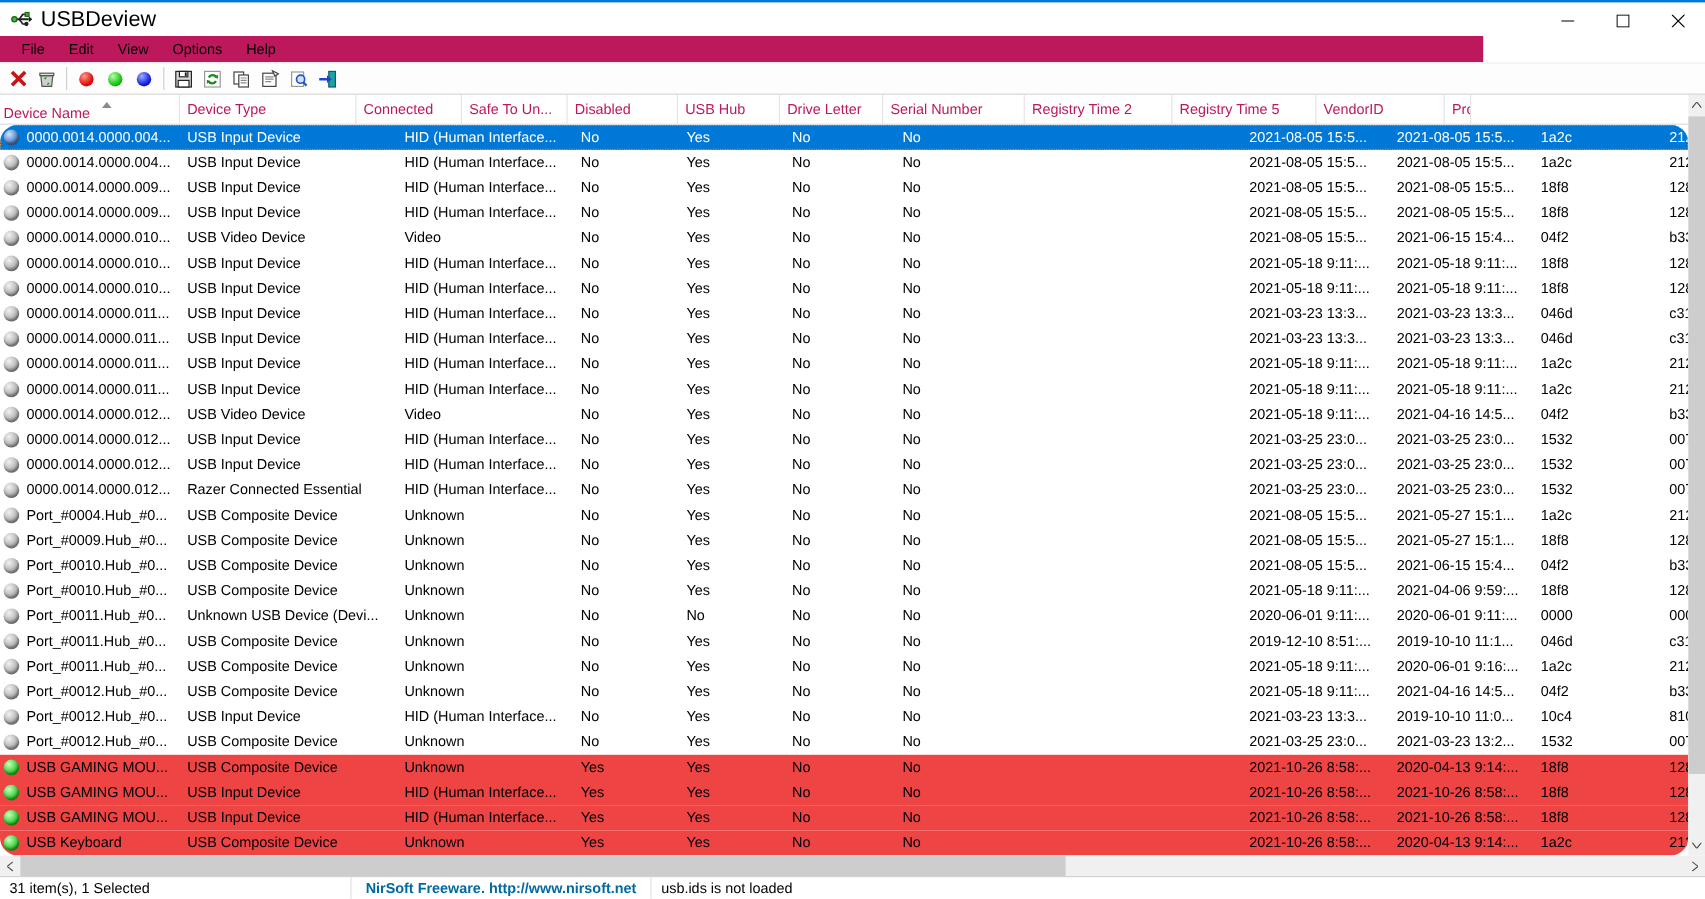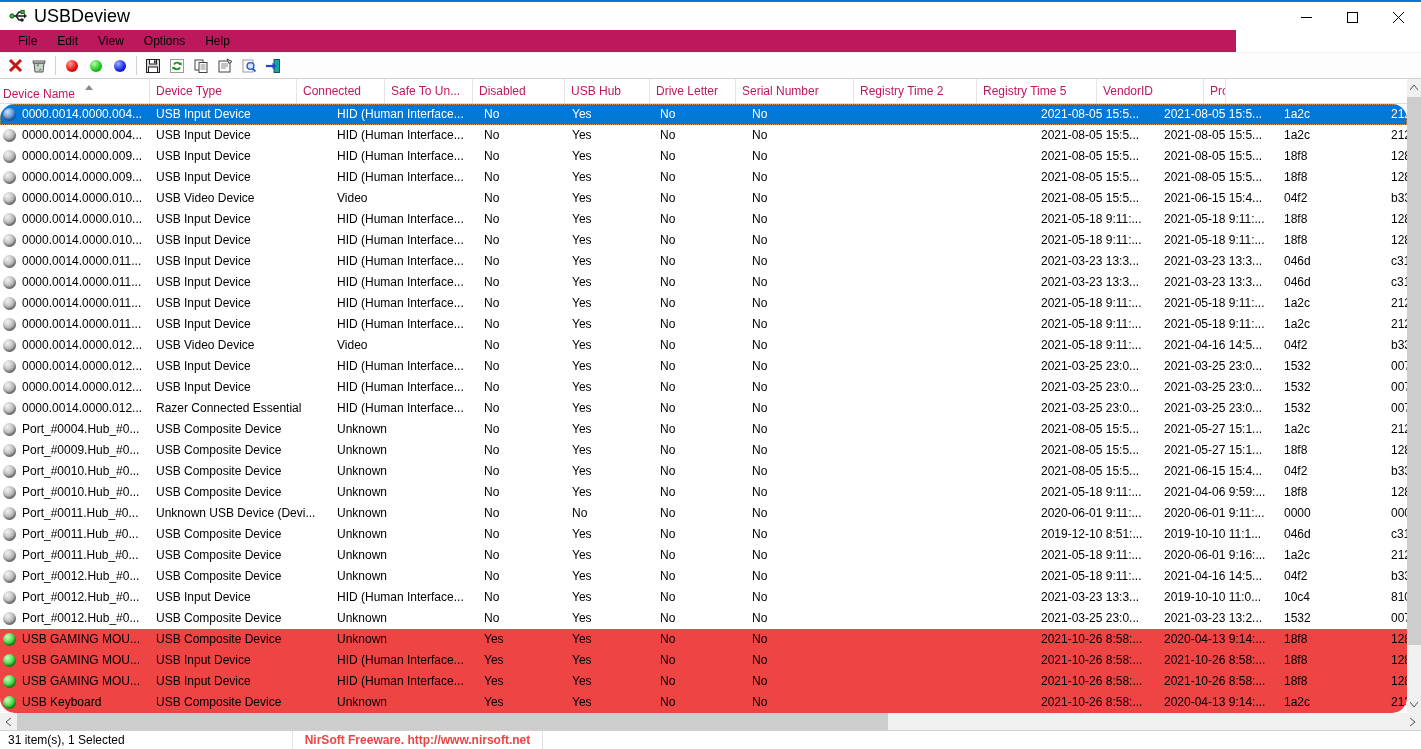--- a/index.html
+++ b/index.html
@@ -64,21 +64,21 @@
   .hscroll .arrow { position:absolute; top:0; width:17px; height:17px;
                     display:flex; align-items:center; justify-content:center; color:#505050; font-size:9px; }
   .hscroll .thumb { position:absolute; top:0; left:17px; width:871px; height:17px; background:#cdcdcd; }
 
   
   .statusbar { position:absolute; top:730px; left:0; width:1421px; height:19px;
                border-top:1px solid #d4d2cf; background:#fff; display:flex; align-items:center; }
   .status-panel { height:100%; display:flex; align-items:center; padding:2px 8px;
                   border-right:1px solid #e2e2e2; overflow:hidden; white-space:nowrap; }
   .sp1 { width:293px; }
-  .sp2 { width:250px; justify-content:center; color:#ef4444; font-weight:bold;text-align:right; }
+  .sp2 { width:250px; justify-content:center; color:#0369a1; font-weight:bold;text-align:right; }
   .sp3 { flex:1; border-right:none; }
 
   svg { display:block; }
 </style>
 </head>
 <body>
 
 <div class="titlebar">
   <span class="app-icon">
     <svg width="18" height="18" viewBox="0 0 18 18">
@@ -761,13 +761,14 @@
   <div class="arrow" style="right:0">
     <svg width="5" height="8" viewBox="0 0 5 8">
         <path d="M0 0 L5 4 L0 8" fill="none" stroke="#505050"></path>
       </svg>
   </div>
 </div>
 
 <div class="statusbar">
   <div class="status-panel sp1">31 item(s), 1 Selected</div>
   <div class="status-panel sp2">NirSoft Freeware.  http://www.nirsoft.net</div>
+  <div class="status-panel sp3">usb.ids is not loaded</div>
 </div>
 
 </body></html>

